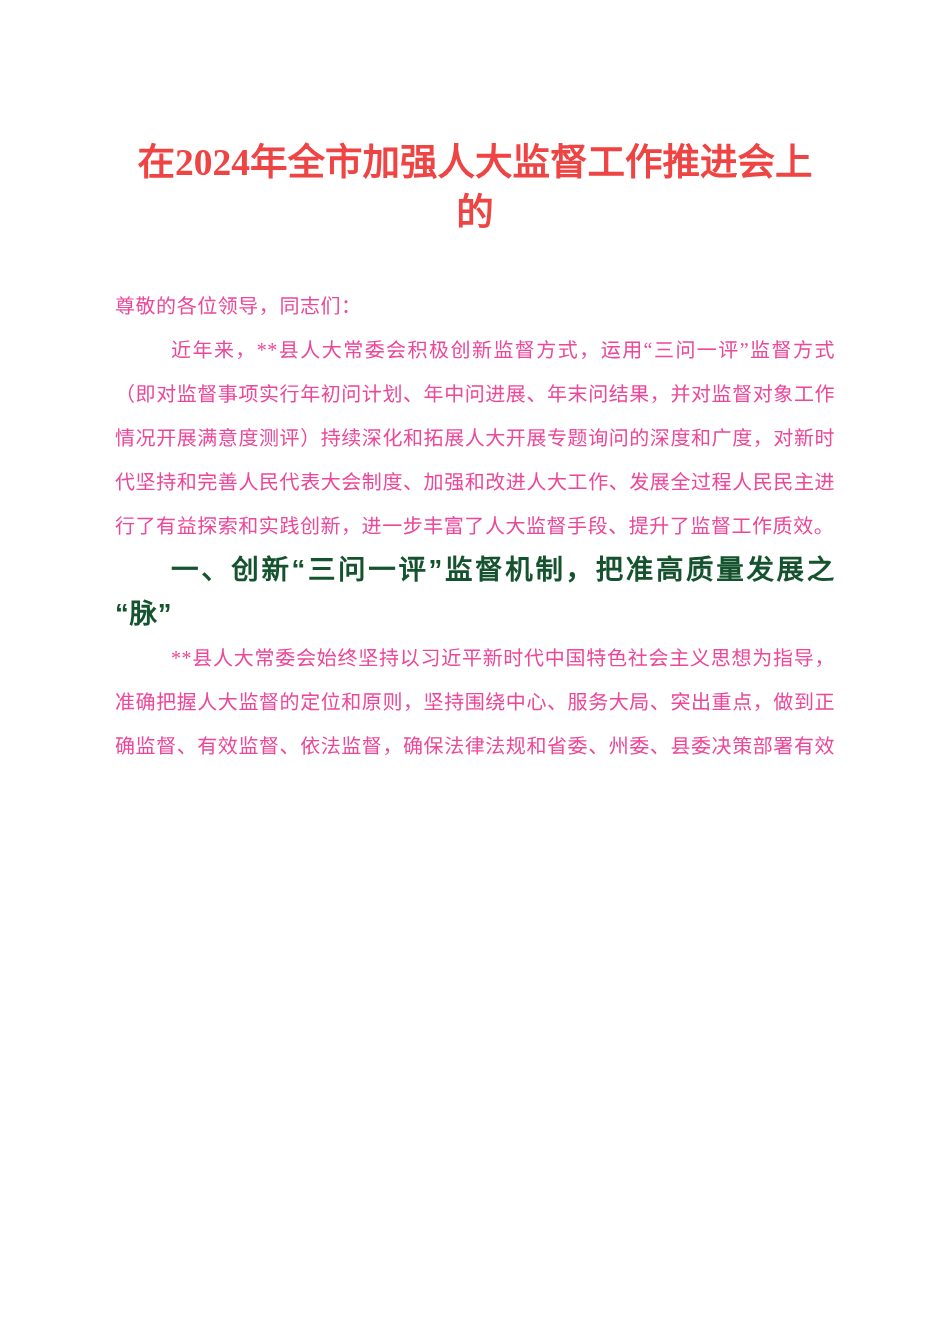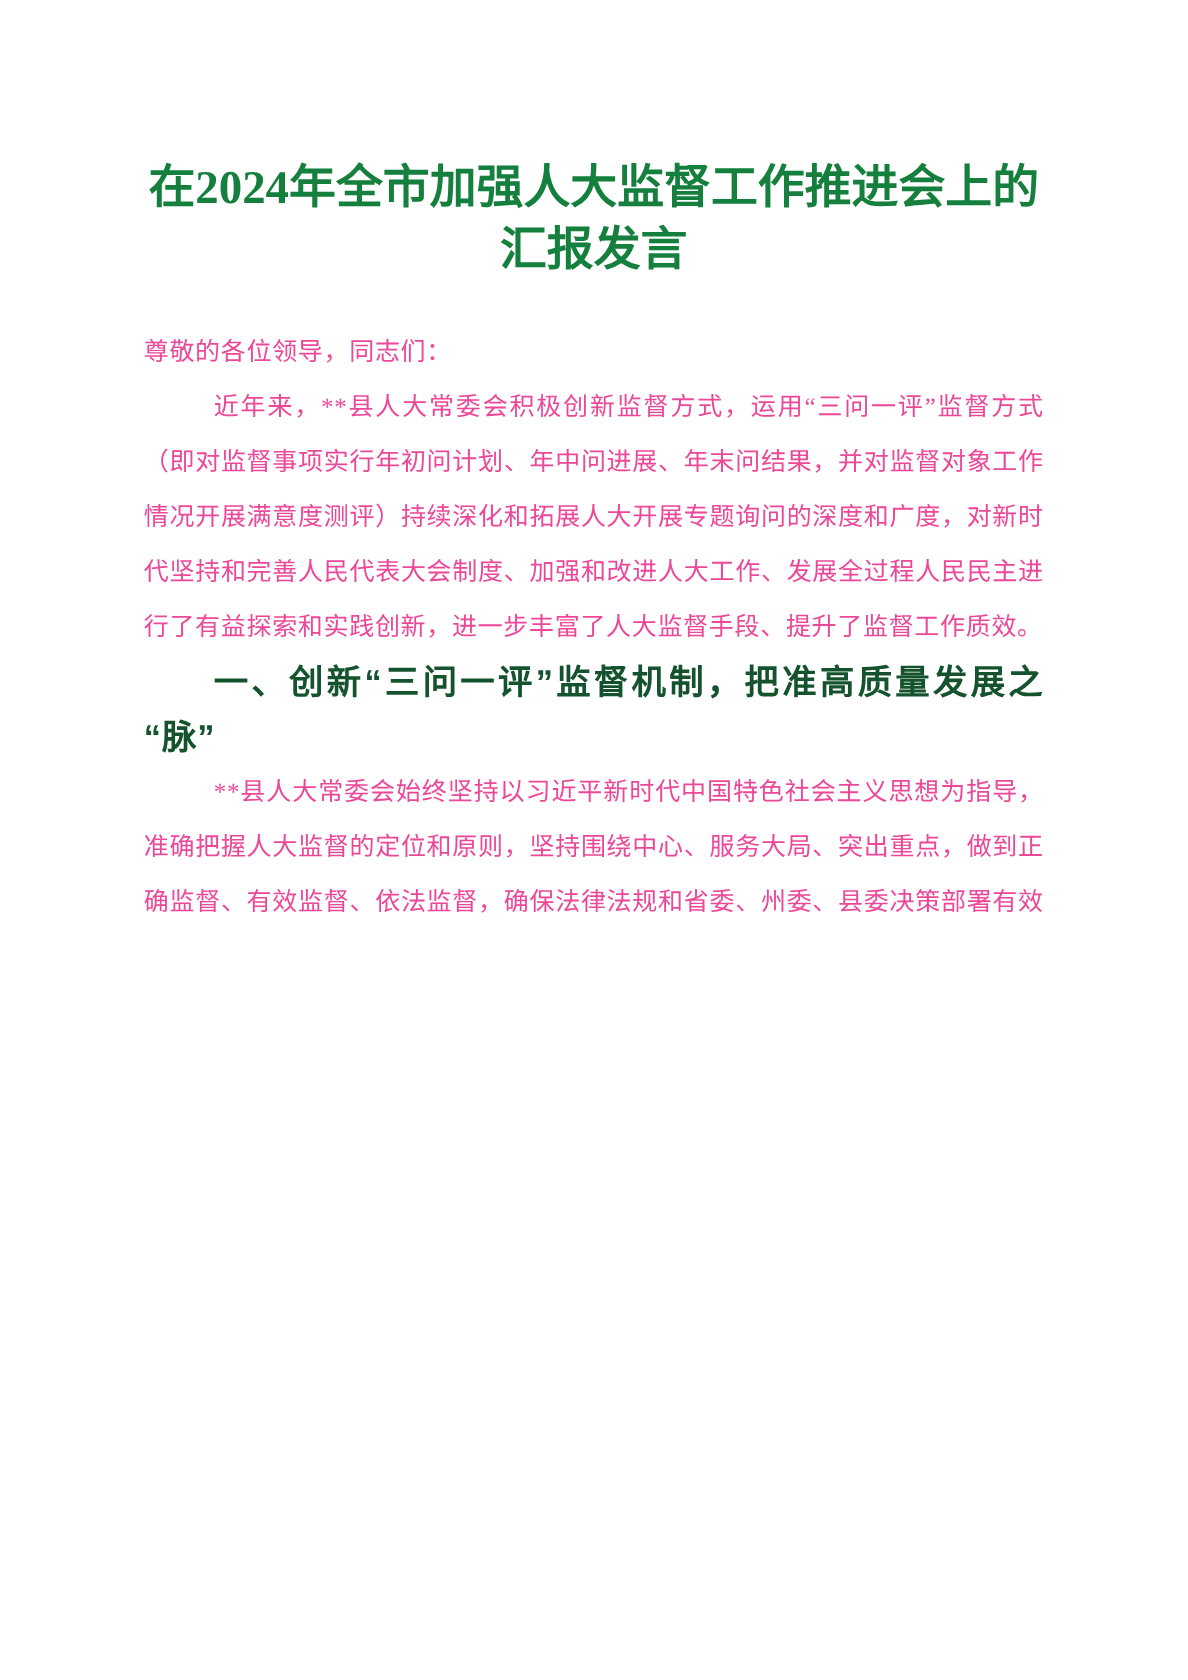--- a/index.html
+++ b/index.html
@@ -26,28 +26,28 @@
   
   .content {
     position: absolute;
     left: 115px;
     top: 0;
     width: 720px;
   }
 
   
   .doc-title {
-    margin: 0;
+    margin: 12px;
     padding-top: 126px;
     font-family: "Liberation Serif", "DejaVu Serif", serif;
     font-weight: bold;
     font-size: 37.5px;
     line-height: 50px;
     text-align: center;
-    color: #15803d;
+    color: #ef4444;
     letter-spacing: 0px;
     word-break: break-all;
   }
 
   .title-line {
     display: block;
   }
 
   
   .body-block {
@@ -94,21 +94,20 @@
   }
 </style>
 </head>
 <body>
 
 <div class="page">
   <div class="content">
 
     <h1 class="doc-title">
       <span class="title-line">在2024年全市加强人大监督工作推进会上的</span>
-      <span class="title-line">汇报发言</span>
     </h1>
 
     <div class="body-block">
 
       <p class="para salutation">尊敬的各位领导，同志们：</p>
 
       <p class="para indent">近年来，**县人大常委会积极创新监督方式，运用“三问一评”监督方式（即对监督事项实行年初问计划、年中问进展、年末问结果，并对监督对象工作情况开展满意度测评）持续深化和拓展人大开展专题询问的深度和广度，对新时代坚持和完善人民代表大会制度、加强和改进人大工作、发展全过程人民民主进行了有益探索和实践创新，进一步丰富了人大监督手段、提升了监督工作质效。</p>
 
       <p class="para section-heading">一、创新“三问一评”监督机制，把准高质量发展之“脉”</p>
 

